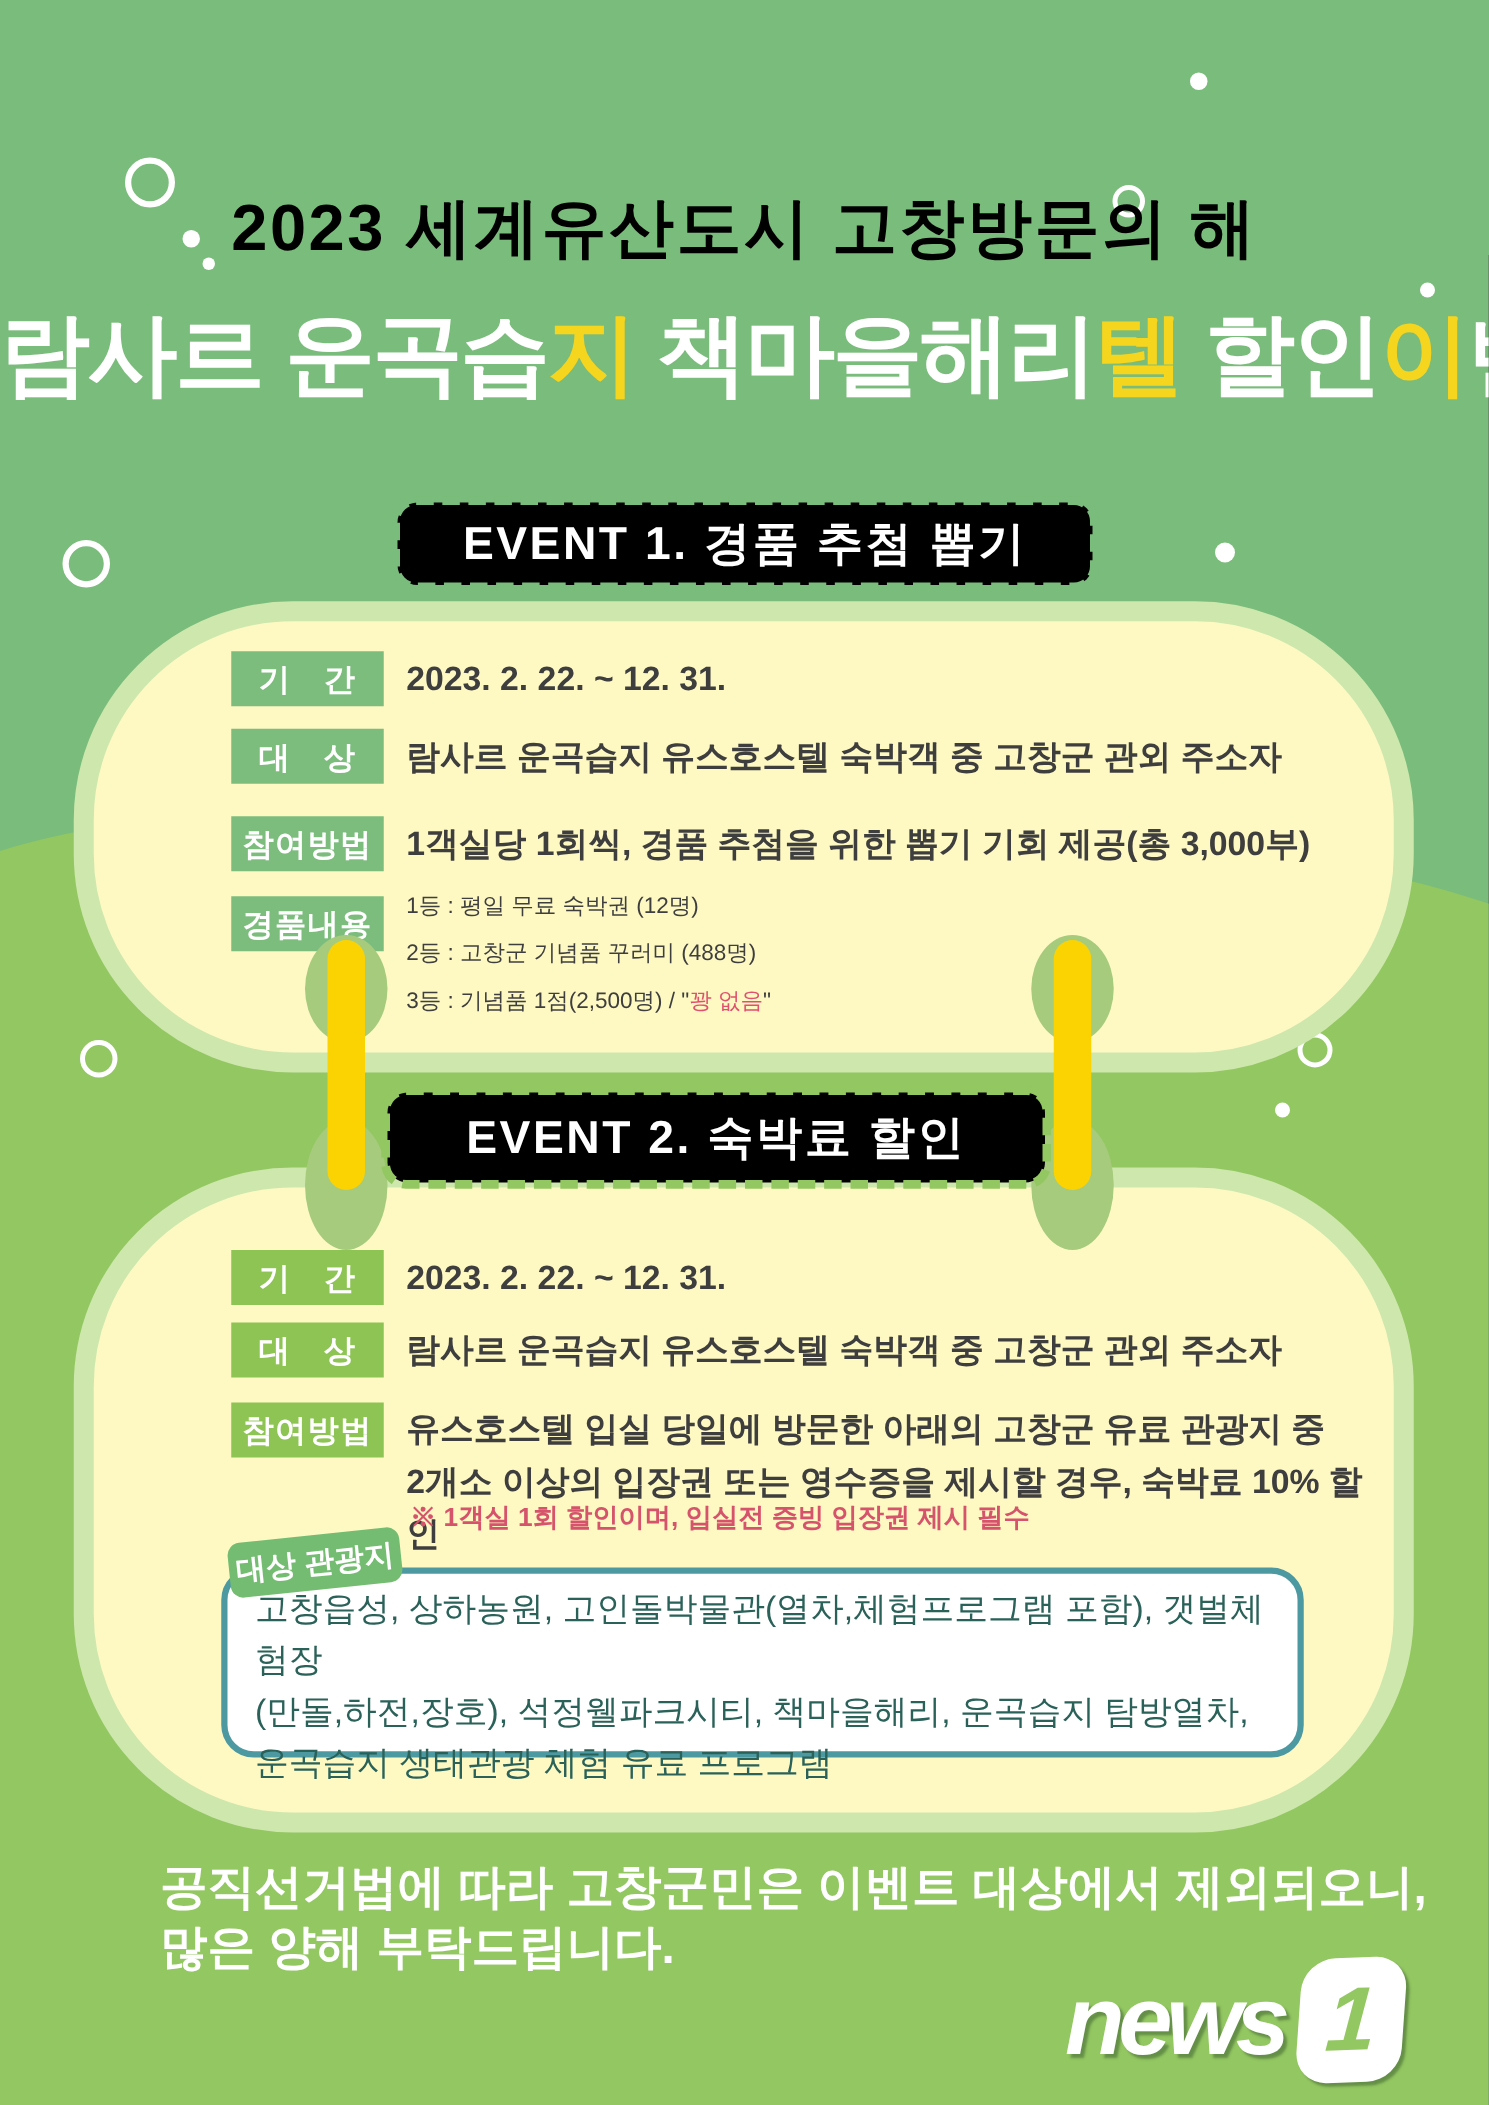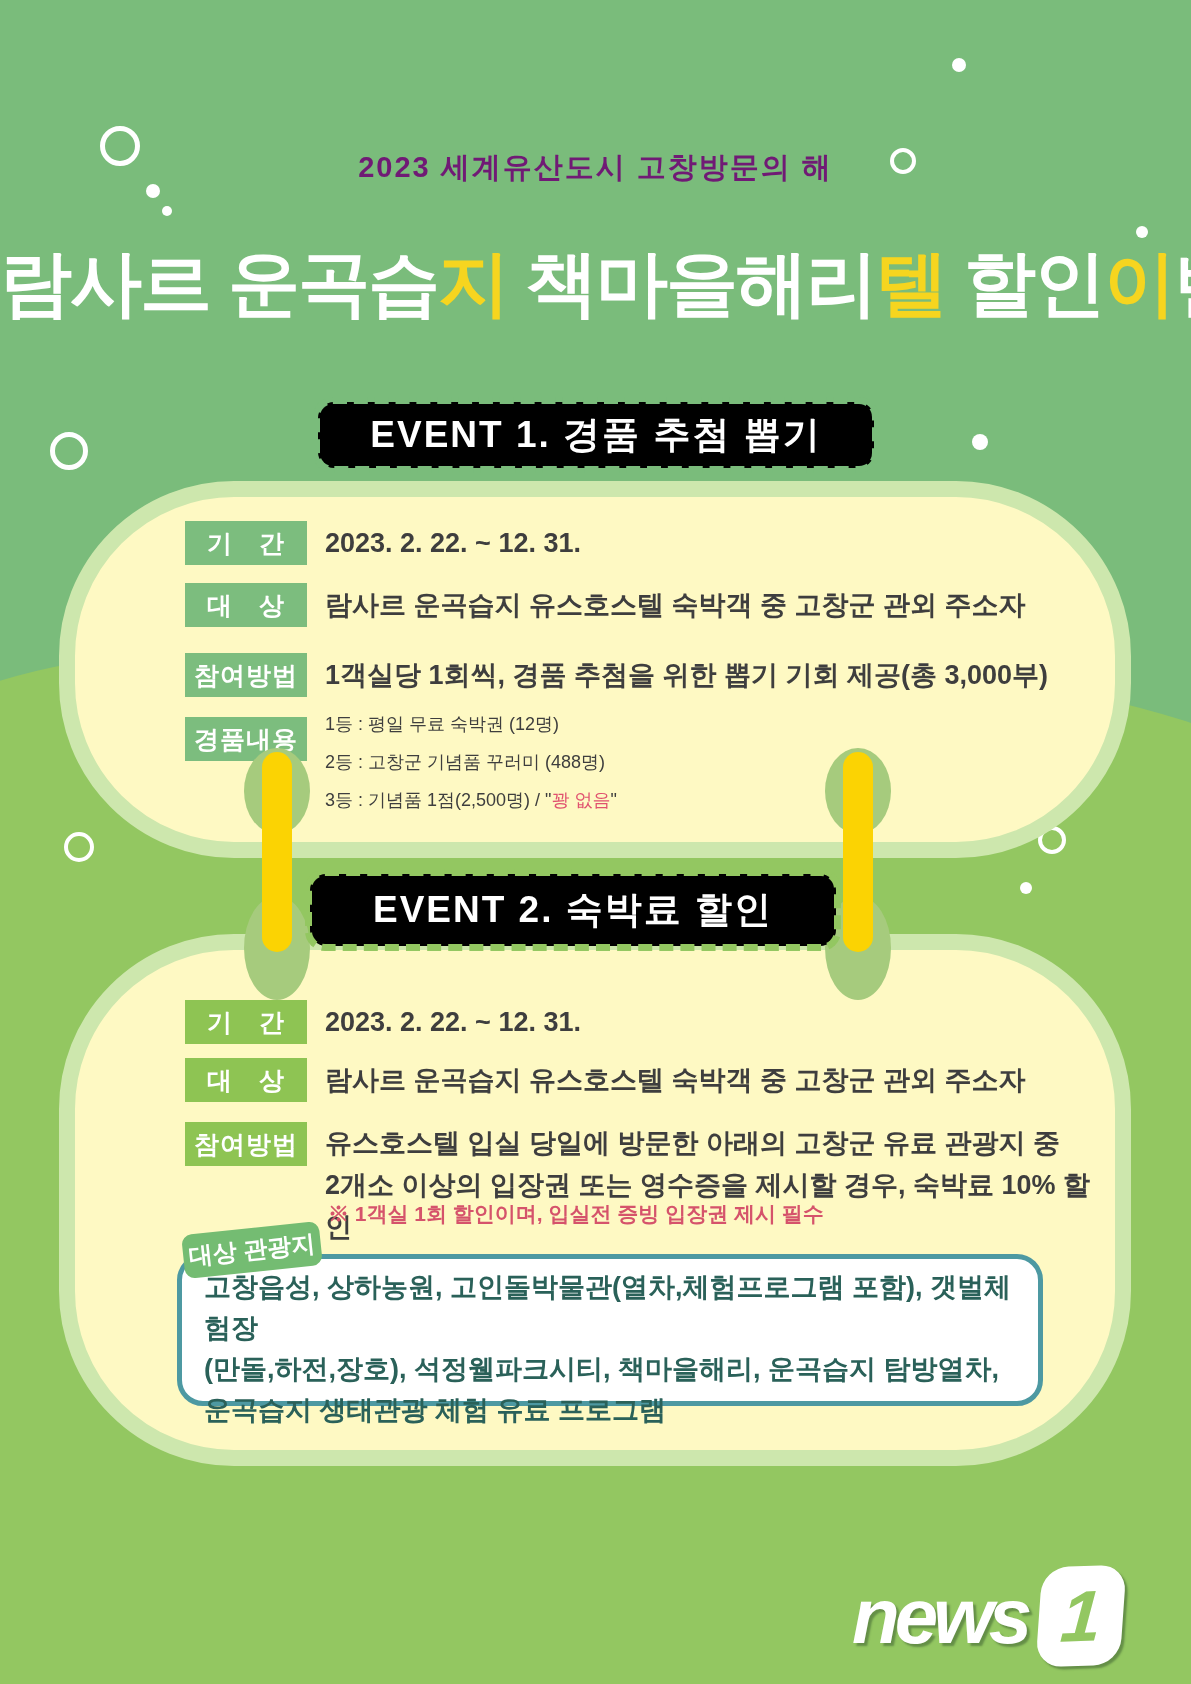--- a/index.html
+++ b/index.html
@@ -16,21 +16,21 @@
     border-radius:48% 52% 0 0 / 110px 130px;
     transform:rotate(2.2deg);
   }
   
   .dot{position:absolute;background:#ffffff;border-radius:50%;}
   .ring{position:absolute;border:5px solid #ffffff;border-radius:50%;background:transparent;}
   .ring.thin{border-width:4px;}
   
   .subtitle{
     position:absolute;top:148px;left:0;width:100%;text-align:center;
-    color:#701a75;font-size:29px;font-weight:bold;letter-spacing:2px;white-space:nowrap;
+    color:#000000;font-size:52px;font-weight:bold;letter-spacing:2px;white-space:nowrap;
   }
   .main-title{
     position:absolute;top:236px;left:0;width:100%;text-align:center;
     font-size:72px;font-weight:bold;letter-spacing:-2px;white-space:nowrap;
   }
   .main-title .wh{color:#ffffff;}
   .main-title .yl{color:#f6d51f;}
   
   .badge{
     position:absolute;background:#000000;border-radius:16px;
@@ -78,21 +78,21 @@
     position:absolute;color:#d5536b;font-weight:bold;font-size:21px;white-space:nowrap;
   }
   .spots-tab{
     position:absolute;width:138px;height:44px;background:#74bc72;border-radius:10px;
     display:flex;align-items:center;justify-content:center;
     color:#ffffff;font-weight:bold;font-size:24px;transform:rotate(-6deg);
     z-index:5;white-space:nowrap;
   }
   .spots-box{
     position:absolute;background:#ffffff;border:5px solid #4d99a2;border-radius:26px;
-    color:#2a6159;font-weight:bold;font-size:27px;line-height:41px;
+    color:#2a6159;font-weight:normal;font-size:27px;line-height:41px;
     padding:8px 22px;white-space:pre-line;z-index:4;
   }
   .notice{
     position:absolute;left:128px;top:1486px;
     color:#ffffff;font-weight:bold;font-size:38px;line-height:48px;white-space:pre-line;
   }
   
   .logo{
     position:absolute;left:852px;top:1566px;display:flex;align-items:flex-end;z-index:7;
   }
@@ -174,20 +174,22 @@
 2개소 이상의 입장권 또는 영수증을 제시할 경우, 숙박료 10% 할인</div>
 
     <div class="red-note" style="left:253px;top:250px;">※ 1객실 1회 할인이며, 입실전 증빙 입장권 제시 필수</div>
 
     <div class="spots-tab" style="left:108px;top:278px;">대상 관광지</div>
     <div class="spots-box" style="left:102px;top:304px;width:812px;height:126px;">고창읍성, 상하농원, 고인돌박물관(열차,체험프로그램 포함), 갯벌체험장
 (만돌,하전,장호), 석정웰파크시티, 책마을해리, 운곡습지 탐방열차,
 운곡습지 생태관광 체험 유료 프로그램</div>
   </div>
 
+  <div class="notice">공직선거법에 따라 고창군민은 이벤트 대상에서 제외되오니,
+많은 양해 부탁드립니다.</div>
 
   <div class="logo">
     <span class="logo-text">news</span>
     <span class="logo-badge">
         <span>1</span>
       </span>
   </div>
 
 </div>
 

